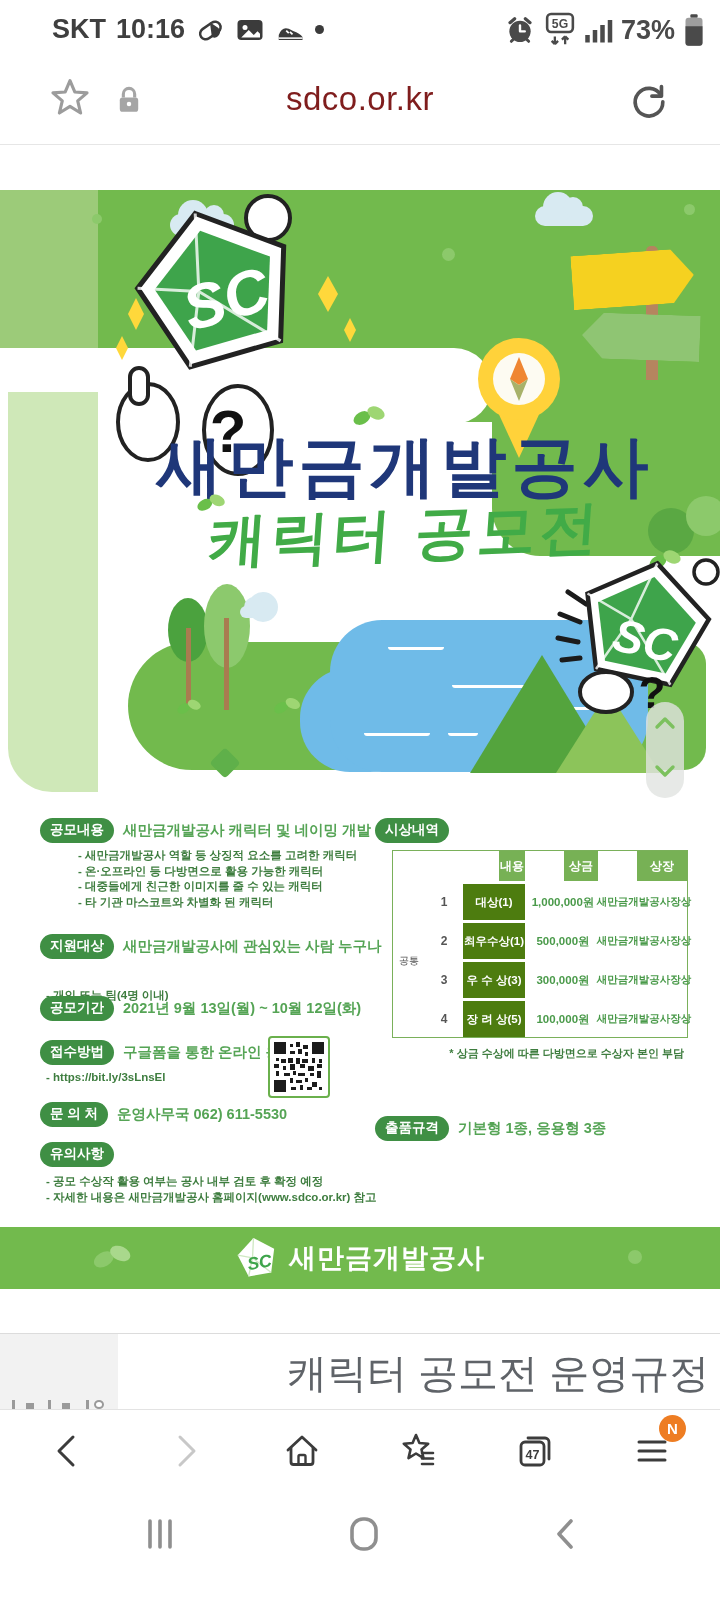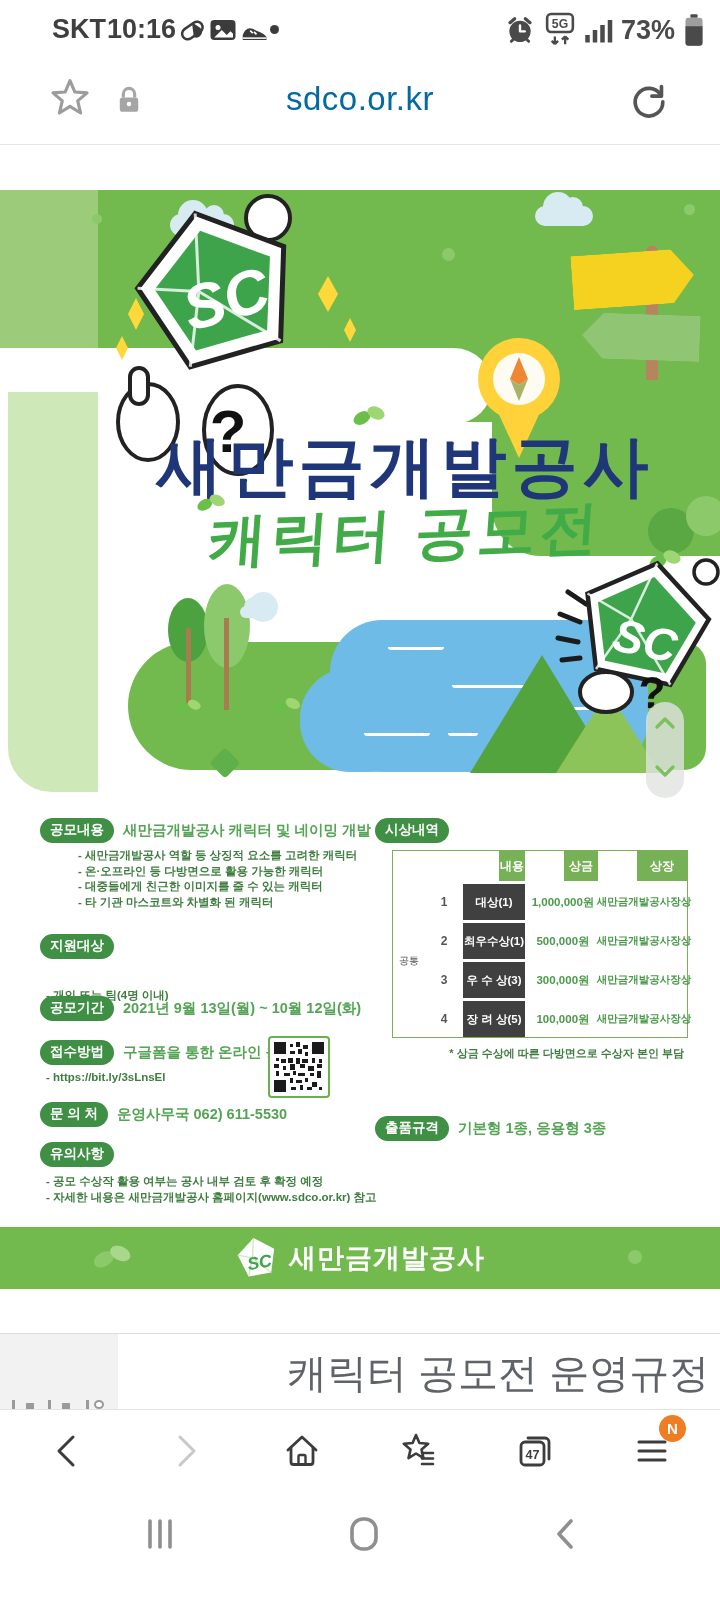--- a/index.html
+++ b/index.html
@@ -2,26 +2,26 @@
 <html><head>
 <meta charset="utf-8">
 <style>
   html,body{margin:0;padding:0;background:#fff;}
   *{box-sizing:border-box;font-family:"Liberation Sans","DejaVu Sans",sans-serif;}
   #frame{position:relative;width:720px;height:1600px;background:#fff;overflow:hidden;margin:0 auto;}
   .abs{position:absolute;}
 
   
   .statusbar{left:0;top:0;width:720px;height:58px;background:#fff;}
-  .sb-left{left:52px;top:14px;display:flex;align-items:center;gap:1px;color:#3f3f3f;font-size:27px;font-weight:600;}
+  .sb-left{left:52px;top:14px;display:flex;align-items:center;gap:10px;color:#3f3f3f;font-size:27px;font-weight:600;}
   .sb-right{right:14px;top:12px;display:flex;align-items:center;gap:7px;color:#4a4a4a;font-size:27px;font-weight:600;}
 
   
   .urlbar{left:0;top:58px;width:720px;height:86px;background:#fff;}
-  .url-text{left:0;top:22px;width:720px;text-align:center;font-size:33px;color:#0369a1;letter-spacing:.5px;}
+  .url-text{left:0;top:22px;width:720px;text-align:center;font-size:33px;color:#7f1d1d;letter-spacing:.5px;}
   .hairline{left:0;width:720px;height:1px;background:#e6e6e6;}
 
   
   .band{left:0;top:190px;width:720px;height:232px;background:#72ba4d;}
   .band-left-tint{left:0;top:190px;width:98px;height:160px;background:#9ccb79;}
   .white-pill{left:0;top:348px;width:492px;height:76px;background:#fff;border-radius:0 38px 38px 0;}
   .green-right{left:492px;top:380px;width:228px;height:176px;background:#72ba4d;border-radius:0 0 0 48px;}
   .lightcol{left:8px;top:392px;width:90px;height:400px;background:#cfe8b8;border-radius:0 0 0 44px;}
 
   .cloud{background:#d8eaf2;border-radius:14px;}
@@ -45,21 +45,21 @@
   .badge{display:inline-block;background:#3f8f44;color:#fff;font-weight:700;font-size:13.5px;line-height:1;padding:5px 10px 6px;border-radius:14px;white-space:pre;}
   .lhead{display:flex;align-items:center;}
   .ltitle{color:#55a455;font-weight:700;font-size:14.5px;margin-left:9px;white-space:nowrap;}
   .bullets div{color:#3e7d3f;font-weight:700;font-size:11.5px;line-height:15.5px;white-space:nowrap;}
 
   .award-table{left:392px;top:850px;display:grid;grid-template-columns:32px 32px 62px 70px 86px;grid-template-rows:30px repeat(4,36px);gap:3px;background:#fff;border:1px solid #7ab05a;padding:0;}
   .award-table .th{background:#77b155;color:#fff;font-size:12px;font-weight:700;display:flex;align-items:center;justify-content:center;margin-left:36px;}
   .cell{display:flex;align-items:center;justify-content:center;}
   .rank{color:#555;font-size:12px;font-weight:700;}
   .typec{grid-row:2 / span 4;color:#555;font-size:10px;font-weight:400;}
-  .contc{background:#404040;color:#fff;font-size:11.5px;font-weight:700;white-space:nowrap;}
+  .contc{background:#4d7c0f;color:#fff;font-size:11.5px;font-weight:700;white-space:nowrap;}
   .prize{color:#4a9a4a;font-size:11.5px;font-weight:700;}
   .cert{color:#4a9a4a;font-size:10.5px;font-weight:700;white-space:nowrap;}
   .tnote{left:392px;top:1046px;width:292px;text-align:right;font-size:11px;font-weight:700;color:#3e7d3f;}
 
   .qr{left:268px;top:1036px;width:62px;height:62px;background:#fff;border:2px solid #6ab04c;border-radius:4px;padding:4px;}
 
   .footerband{left:0;top:1227px;width:720px;height:62px;background:#72ba4d;display:flex;align-items:center;justify-content:center;gap:10px;}
   .footer-org{color:#fff;font-size:27px;font-weight:800;letter-spacing:1px;}
 
   
@@ -268,20 +268,21 @@
   </div>
   <div class="abs bullets" style="left:46px;top:848px;margin-left:32px;">
     <div>- 새만금개발공사 역할 등 상징적 요소를 고려한 캐릭터</div>
     <div>- 온·오프라인 등 다방면으로 활용 가능한 캐릭터</div>
     <div>- 대중들에게 친근한 이미지를 줄 수 있는 캐릭터</div>
     <div>- 타 기관 마스코트와 차별화 된 캐릭터</div>
   </div>
 
   <div class="abs lhead" style="left:40px;top:934px;">
     <span class="badge">지원대상</span>
+    <span class="ltitle">새만금개발공사에 관심있는 사람 누구나</span>
   </div>
   <div class="abs bullets" style="left:46px;top:964px;margin-top:24px;">
     <div>-  개인 또는 팀(4명 이내)</div>
   </div>
 
   <div class="abs lhead" style="left:40px;top:996px;">
     <span class="badge">공모기간</span>
     <span class="ltitle">2021년 9월 13일(월) ~ 10월 12일(화)</span>
   </div>
 

